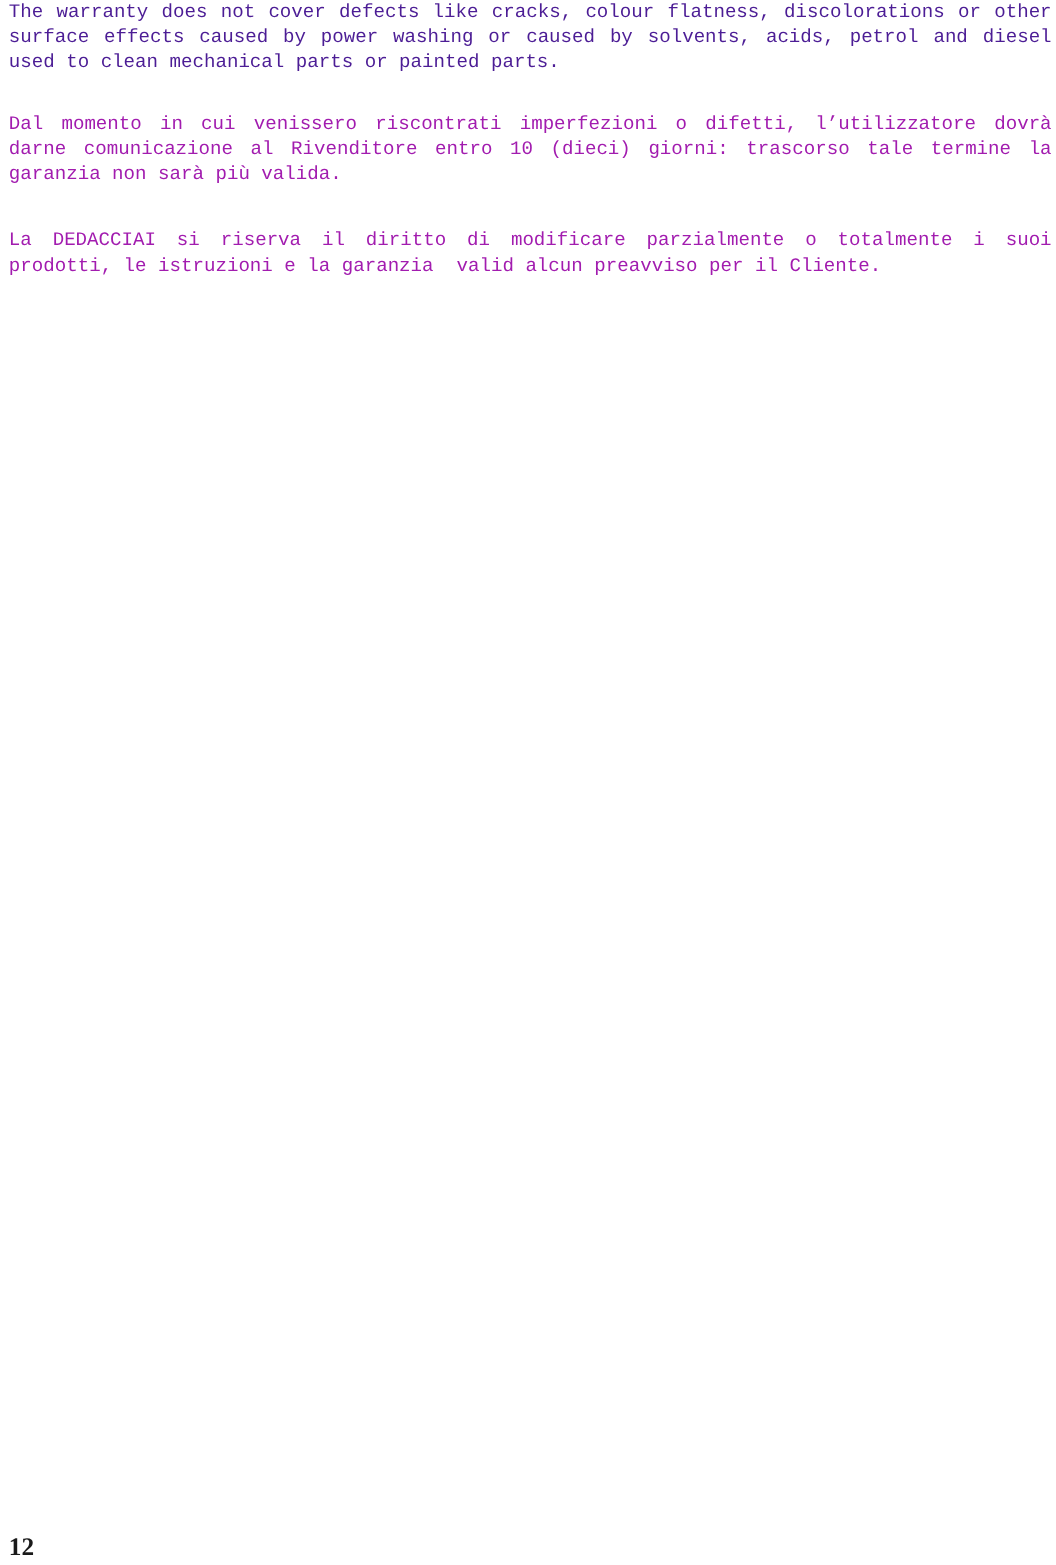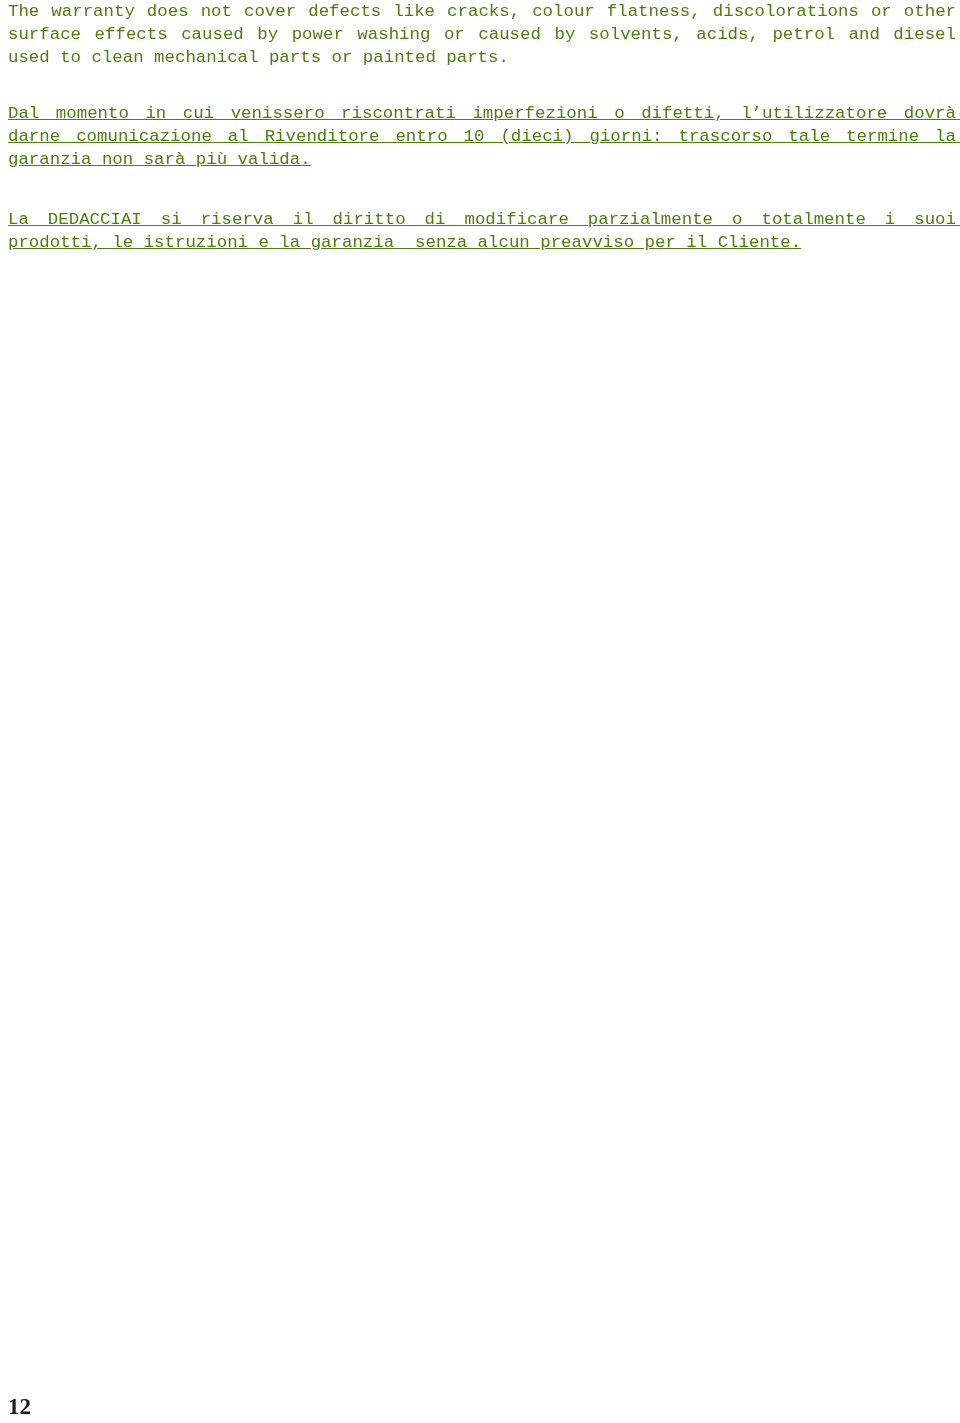--- a/index.html
+++ b/index.html
@@ -38,25 +38,24 @@
     text-align: justify;
     text-align-last: left;
     letter-spacing: 0px;
     word-spacing: 0px;
     margin: 0;
     white-space: pre-wrap;
     hyphens: none;
   }
 
   .para.en {
-    color: #4d7c0f;
+    color: #4c1d95;
   }
   .para.it {
-    color: #4d7c0f;
-    text-decoration: underline;
+    color: #a21caf;
   }
 
   
   .gap-1 { height: 33px; }
   .gap-2 { height: 18px; }
   .gap-3 { height: 19px; }
   .gap-4 { height: 22px; }
 
   .page-number {
     position: absolute;
@@ -80,21 +79,21 @@
 
     <div class="gap-1"></div>
 
     <p class="para it">Dal momento in cui venissero riscontrati imperfezioni o difetti, l’utilizzatore dovrà darne comunicazione al Rivenditore entro 10 (dieci) giorni: trascorso tale termine la garanzia non sarà più valida.</p>
 
     <div class="gap-2"></div>
 
 
     <div class="gap-3"></div>
 
-    <p class="para it">La DEDACCIAI si riserva il diritto di modificare parzialmente o totalmente i suoi prodotti, le istruzioni e la garanzia  senza alcun preavviso per il Cliente.</p>
+    <p class="para it">La DEDACCIAI si riserva il diritto di modificare parzialmente o totalmente i suoi prodotti, le istruzioni e la garanzia  valid alcun preavviso per il Cliente.</p>
 
     <div class="gap-4"></div>
 
 
   </div>
 
   <div class="page-number">12</div>
 
 </div>
 

